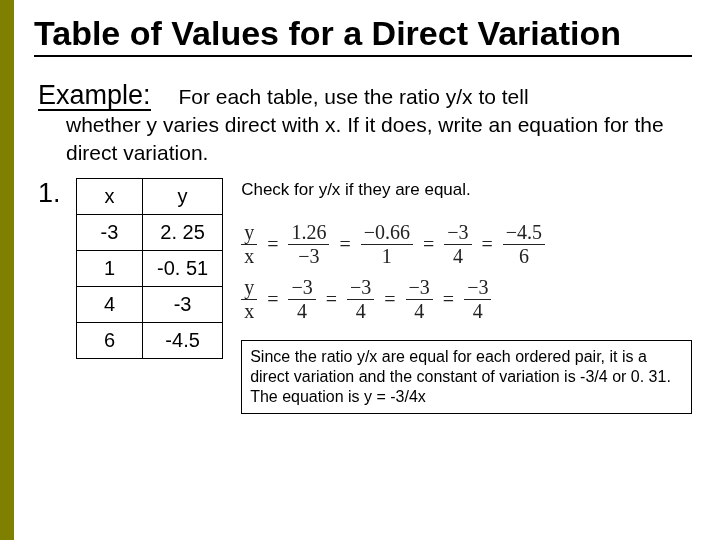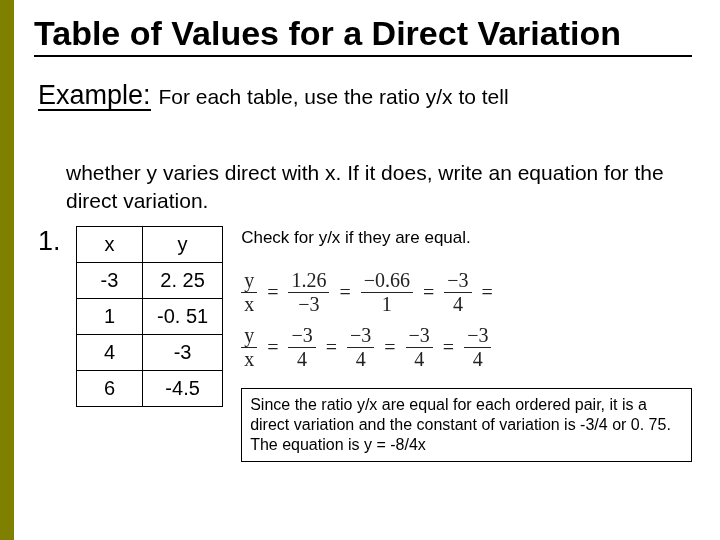--- a/index.html
+++ b/index.html
@@ -36,29 +36,28 @@
     color: #000;
     line-height: 1.3;
     margin-bottom: 12px;
     padding-left: 4px;
   }
   .example-label {
     font-size: 27px;
     border-bottom: 2px solid #000;
     display: inline-block;
     line-height: 1.05;
-    margin-right: 2px;
+    margin-right: 22px;
   }
   .example-rest {
     display: inline;
   }
   .example-cont {
     display: block;
     padding-left: 28px;
-    margin-top: 48px;
   }
   .lower {
     display: flex;
     align-items: flex-start;
     gap: 12px;
     padding-left: 4px;
   }
   .problem-num {
     font-size: 27px;
     width: 26px;
@@ -190,20 +189,25 @@
             <span class="bar"></span>
             <span class="den">1</span>
           </span>
           <span class="eq">=</span>
           <span class="frac">
             <span class="num">−3</span>
             <span class="bar"></span>
             <span class="den">4</span>
           </span>
           <span class="eq">=</span>
+          <span class="frac">
+            <span class="num">−4.5</span>
+            <span class="bar"></span>
+            <span class="den">6</span>
+          </span>
         </div>
         <div class="eqn-row">
           <span class="frac">
             <span class="num">y</span>
             <span class="bar"></span>
             <span class="den">x</span>
           </span>
           <span class="eq">=</span>
           <span class="frac">
             <span class="num">−3</span>
@@ -224,19 +228,19 @@
           </span>
           <span class="eq">=</span>
           <span class="frac">
             <span class="num">−3</span>
             <span class="bar"></span>
             <span class="den">4</span>
           </span>
         </div>
       </div>
 
-      <div class="conclusion">Since the ratio y/x are equal for each ordered pair, it is a direct variation and the constant of variation is -3/4 or 0. 75.  The equation is y = -8/4x</div>
+      <div class="conclusion">Since the ratio y/x are equal for each ordered pair, it is a direct variation and the constant of variation is -3/4 or 0. 31.  The equation is y = -3/4x</div>
 
     </div>
 
   </div>
 
 </div>
 
 </body></html>

